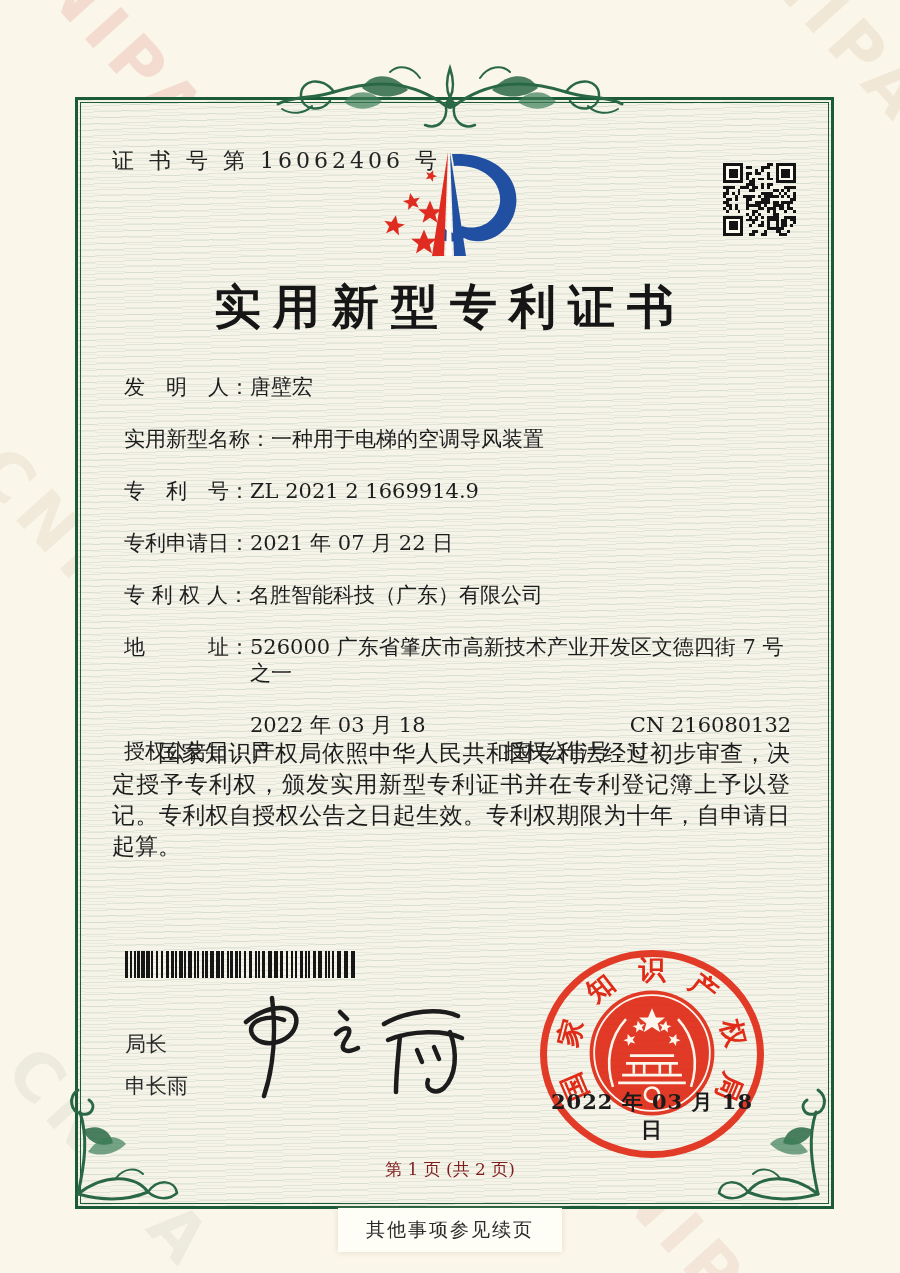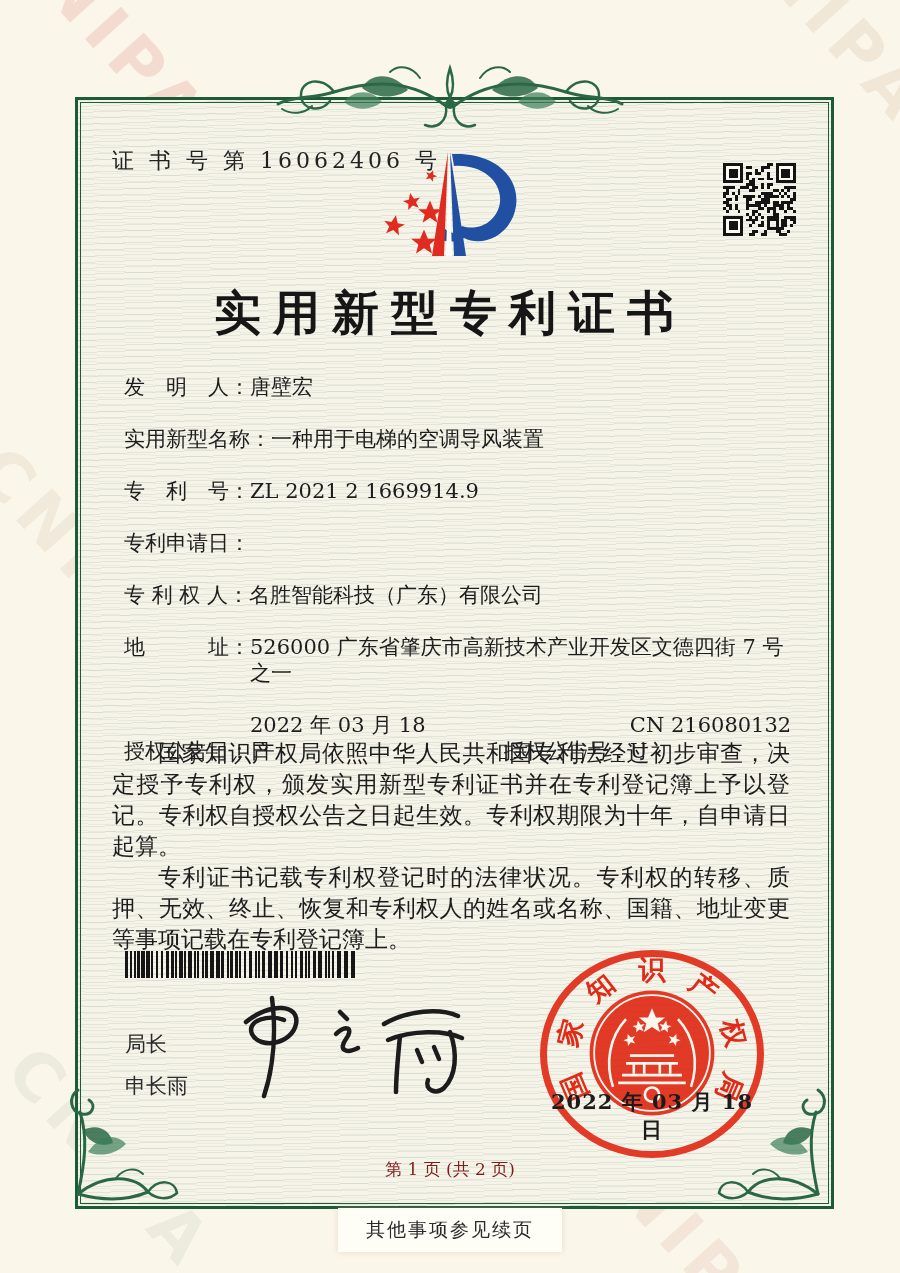--- a/index.html
+++ b/index.html
@@ -27,21 +27,21 @@
 
   .ornament-top{position:absolute;left:268px;top:48px;}
   .corner{position:absolute;}
   .corner-bl{left:58px;top:1082px;}
   .corner-br{left:708px;top:1082px;transform:scaleX(-1);}
 
   .cert-no{position:absolute;left:112px;top:146px;font-size:22px;letter-spacing:4px;color:#222;}
   .logo{position:absolute;left:368px;top:150px;}
   .qr{position:absolute;left:717px;top:157px;}
 
-  .title{position:absolute;left:0;right:0;top:264px;margin:18px;text-align:center;
+  .title{position:absolute;left:0;right:0;top:264px;margin:12px;text-align:center;
          font-size:47px;font-weight:600;letter-spacing:12px;color:#161616;}
 
   .fields-wrap{position:absolute;left:124px;top:374px;width:672px;font-size:21px;}
   .field-row{display:flex;line-height:26px;margin-bottom:26px;}
   .flabel{white-space:pre;}
   .fvalue{flex:1;}
   .grant-row{display:flex;line-height:26px;margin-top:4px;align-items:flex-end;}
   .grant-right{margin-left:72px;}
 
   .body-text{position:absolute;left:112px;top:738px;width:678px;font-size:23px;line-height:31px;text-align:justify;}
@@ -366,41 +366,41 @@
         <div class="field-row">
           <span class="flabel">实用新型名称：</span>
           <span class="fvalue">一种用于电梯的空调导风装置</span>
         </div>
         <div class="field-row">
           <span class="flabel">专　利　号：</span>
           <span class="fvalue">ZL 2021 2 1669914.9</span>
         </div>
         <div class="field-row">
           <span class="flabel">专利申请日：</span>
+          <span class="fvalue">2021 年 07 月 22 日</span>
         </div>
         <div class="field-row">
           <span class="flabel">专 利 权 人：</span>
           <span class="fvalue">名胜智能科技（广东）有限公司</span>
         </div>
         <div class="field-row">
           <span class="flabel">地　　　址：</span>
           <span class="fvalue">526000  广东省肇庆市高新技术产业开发区文德四街 7 号之一</span>
         </div>
       </div>
     <div class="grant-row">
       <span class="flabel">授权公告日：</span>
       <span>2022 年 03 月 18 日</span>
       <span class="flabel grant-right">授权公告号：</span>
       <span>CN 216080132 U</span>
     </div>
   </div>
 
   <div class="body-text">
     <p>国家知识产权局依照中华人民共和国专利法经过初步审查，决定授予专利权，颁发实用新型专利证书并在专利登记簿上予以登记。专利权自授权公告之日起生效。专利权期限为十年，自申请日起算。</p>
-    <p>专利证书记载专利权登记时的法律状况。专利权的转移、质押、无效、终止、恢复和专利权人的姓名或名称、国籍、地址变更等事项记载在专利登记簿上。</p>
   </div>
 
   <div id="barcode" class="barcode">
       <i style="left:0px;width:3px"></i>
       <i style="left:5px;width:2px"></i>
       <i style="left:9px;width:2px"></i>
       <i style="left:12px;width:3px"></i>
       <i style="left:16px;width:4px"></i>
       <i style="left:21px;width:4px"></i>
       <i style="left:26px;width:2px"></i>

